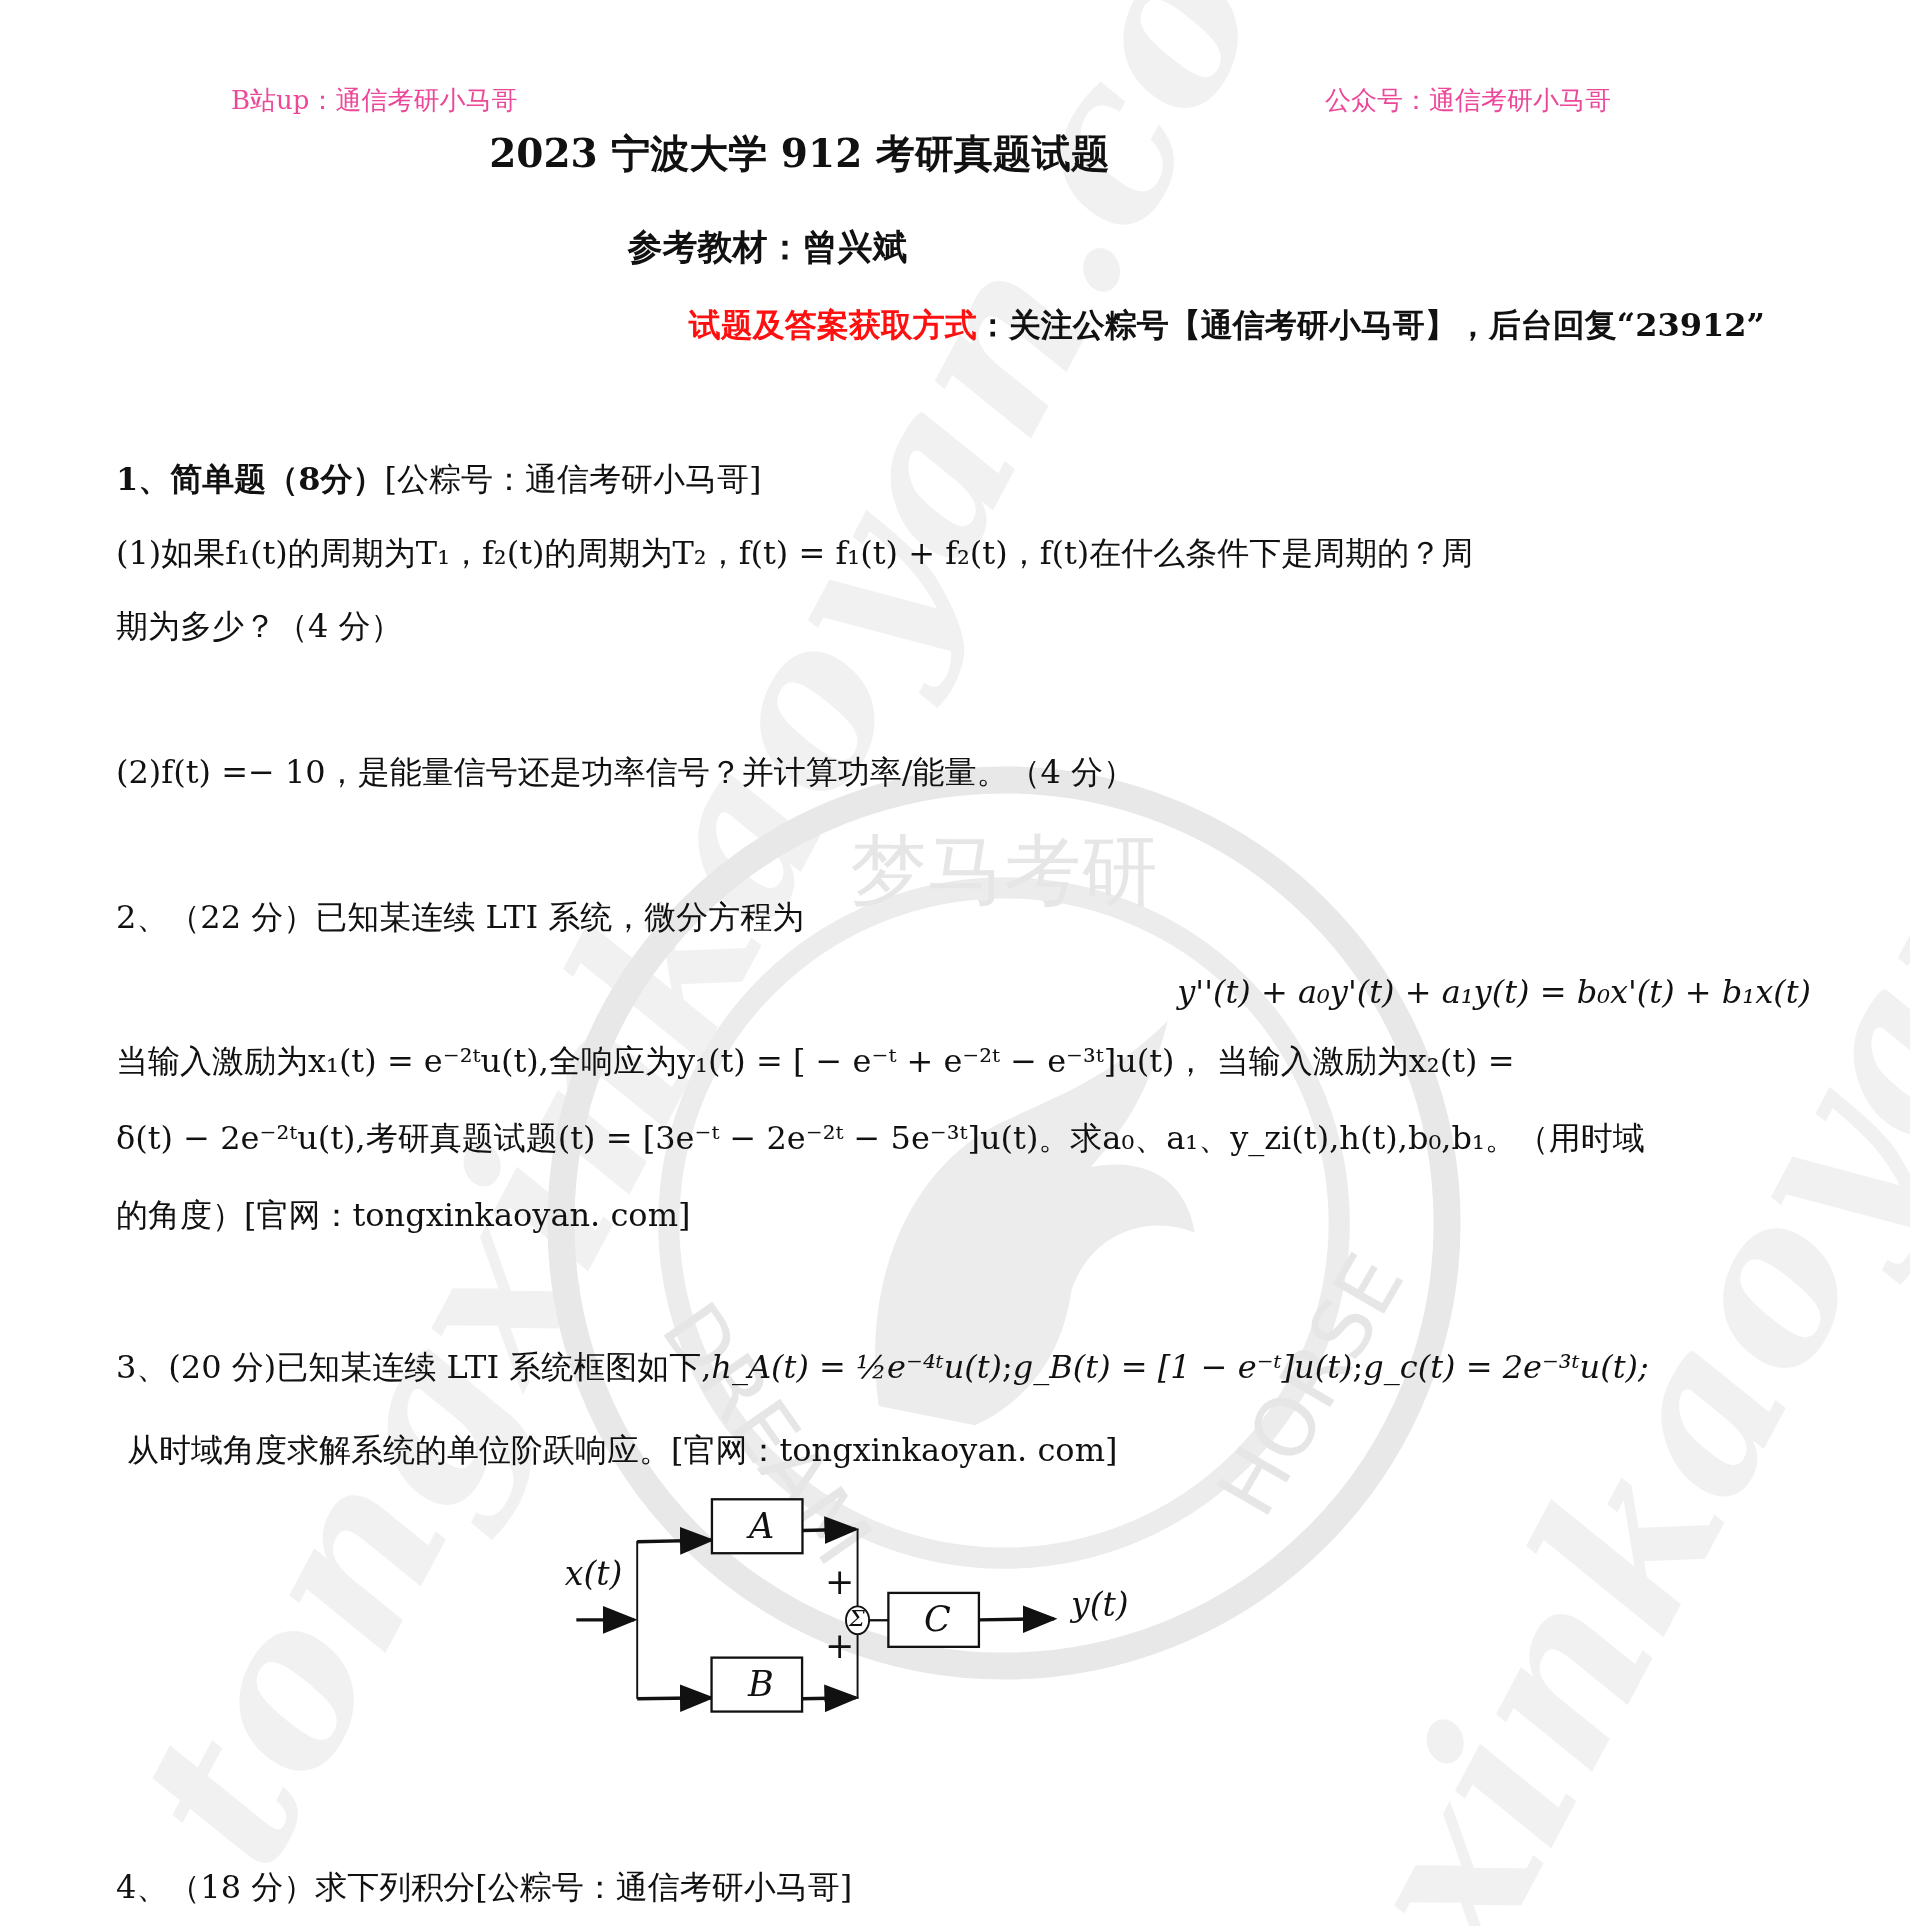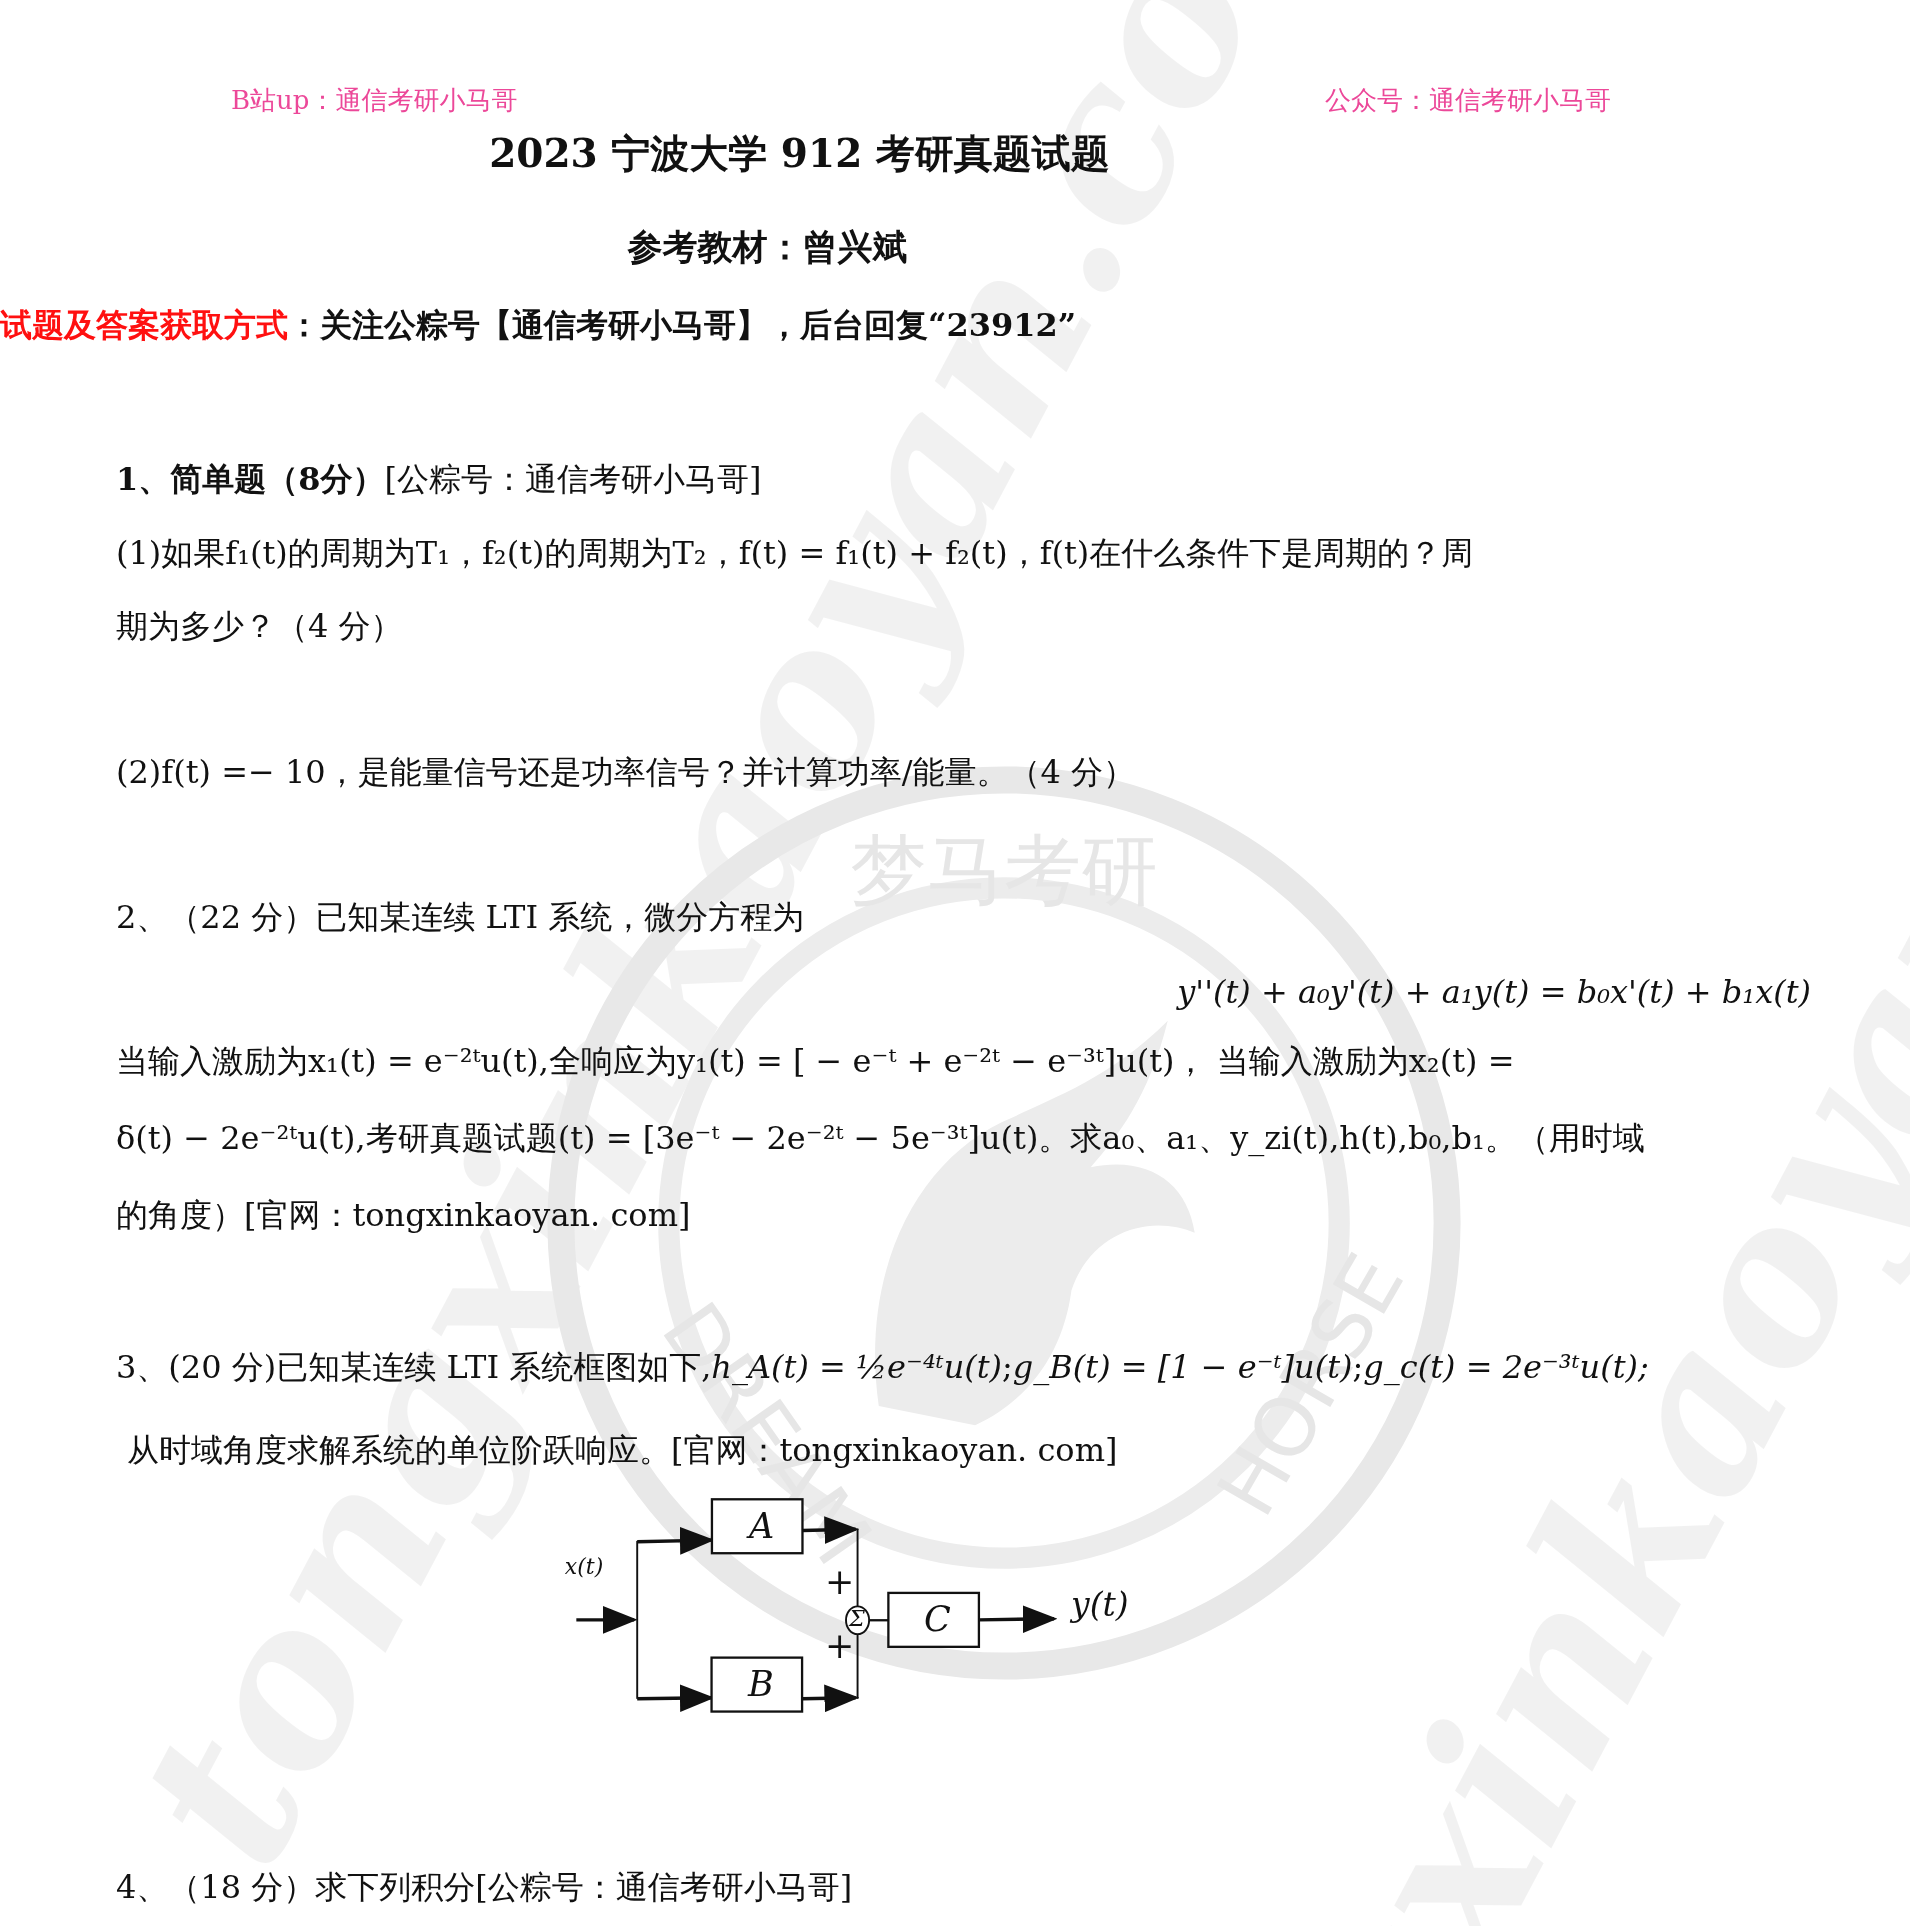--- a/index.html
+++ b/index.html
@@ -2,21 +2,21 @@
 <html style="font-size:6.2px"><head>
 <meta charset="utf-8">
 <style>
   html, body { margin: 0; padding: 0; background: #ffffff; }
   body { width: 1911px; height: 2702px; position: relative; overflow: hidden;
          font-family: "DejaVu Serif", "Liberation Serif", serif; color: #111; }
   .abs { position: absolute; }
   .hdr { font-family: "DejaVu Serif", serif; font-size: 26px; color: #ec4899; top: 83px; }
   .title { left: 0; width: 1599px; text-align: center; font-weight: bold; font-size: 39px; top: 127px; }
   .subtitle { left: 0; width: 1535px; text-align: center; font-weight: bold; font-size: 35px; top: 224px; }
-  .notice { left: 0; width: 1765px; text-align: left; font-weight: bold; font-size: 32px; top: 304px; }
+  .notice { left: 0; width: 1765px; text-align: right; font-weight: bold; font-size: 32px; top: 304px; }
   .red { color: #ff1010; }
   .line { left: 116px; width: 1695px; font-size: 32px; line-height: 42px; white-space: nowrap; }
   .bold { font-weight: bold; }
   .math { font-family: "DejaVu Serif", serif; font-style: italic; }
   .center { text-align: right; left: 116px; width: 1695px; }
   .watermark { position: absolute; pointer-events: none; }
   .wm-text { font-family: "DejaVu Serif", serif; font-weight: bold; font-style: italic;
              font-size: 216px; color: rgba(0,0,0,0.055); transform: rotate(-62deg);
              transform-origin: center center; white-space: nowrap; }
 </style>
@@ -96,21 +96,21 @@
     <line x1="775" y1="560" x2="775" y2="392" stroke="#111" stroke-width="5"></line>
 
     <ellipse cx="775" cy="356" rx="30" ry="36" fill="#fff" stroke="#111" stroke-width="5"></ellipse>
 
     <line x1="805" y1="356" x2="855" y2="356" stroke="#111" stroke-width="6"></line>
 
     <rect x="855" y="285" width="235" height="140" fill="#fff" stroke="#111" stroke-width="6"></rect>
 
     <line x1="1090" y1="355" x2="1285" y2="352" stroke="#111" stroke-width="9" marker-end="url(#arr)"></line>
   </svg>
-  <span class="abs math" style="left:5.8px; top:71px; font-size:22px;">x(t)</span>
+  <span class="abs math" style="left:5.8px; top:71px; font-size:33px;">x(t)</span>
   <span class="abs math" style="left:512px; top:102px; font-size:33px;">y(t)</span>
   <span class="abs math" style="left:190px; top:23px; font-size:35px;">A</span>
   <span class="abs math" style="left:189px; top:181px; font-size:35px;">B</span>
   <span class="abs math" style="left:365px; top:116px; font-size:35px;">C</span>
   <span class="abs" style="left:290px; top:122px; font-size:22.3px; font-style:italic;">Σ</span>
   <span class="abs" style="left:266px; top:79px; font-size:35px;">+</span>
   <span class="abs" style="left:266px; top:143px; font-size:35px;">+</span>
 </div>
 
 <div class="abs line" style="top:1866px;">4、（18 分）求下列积分[公粽号：通信考研小马哥]</div>

